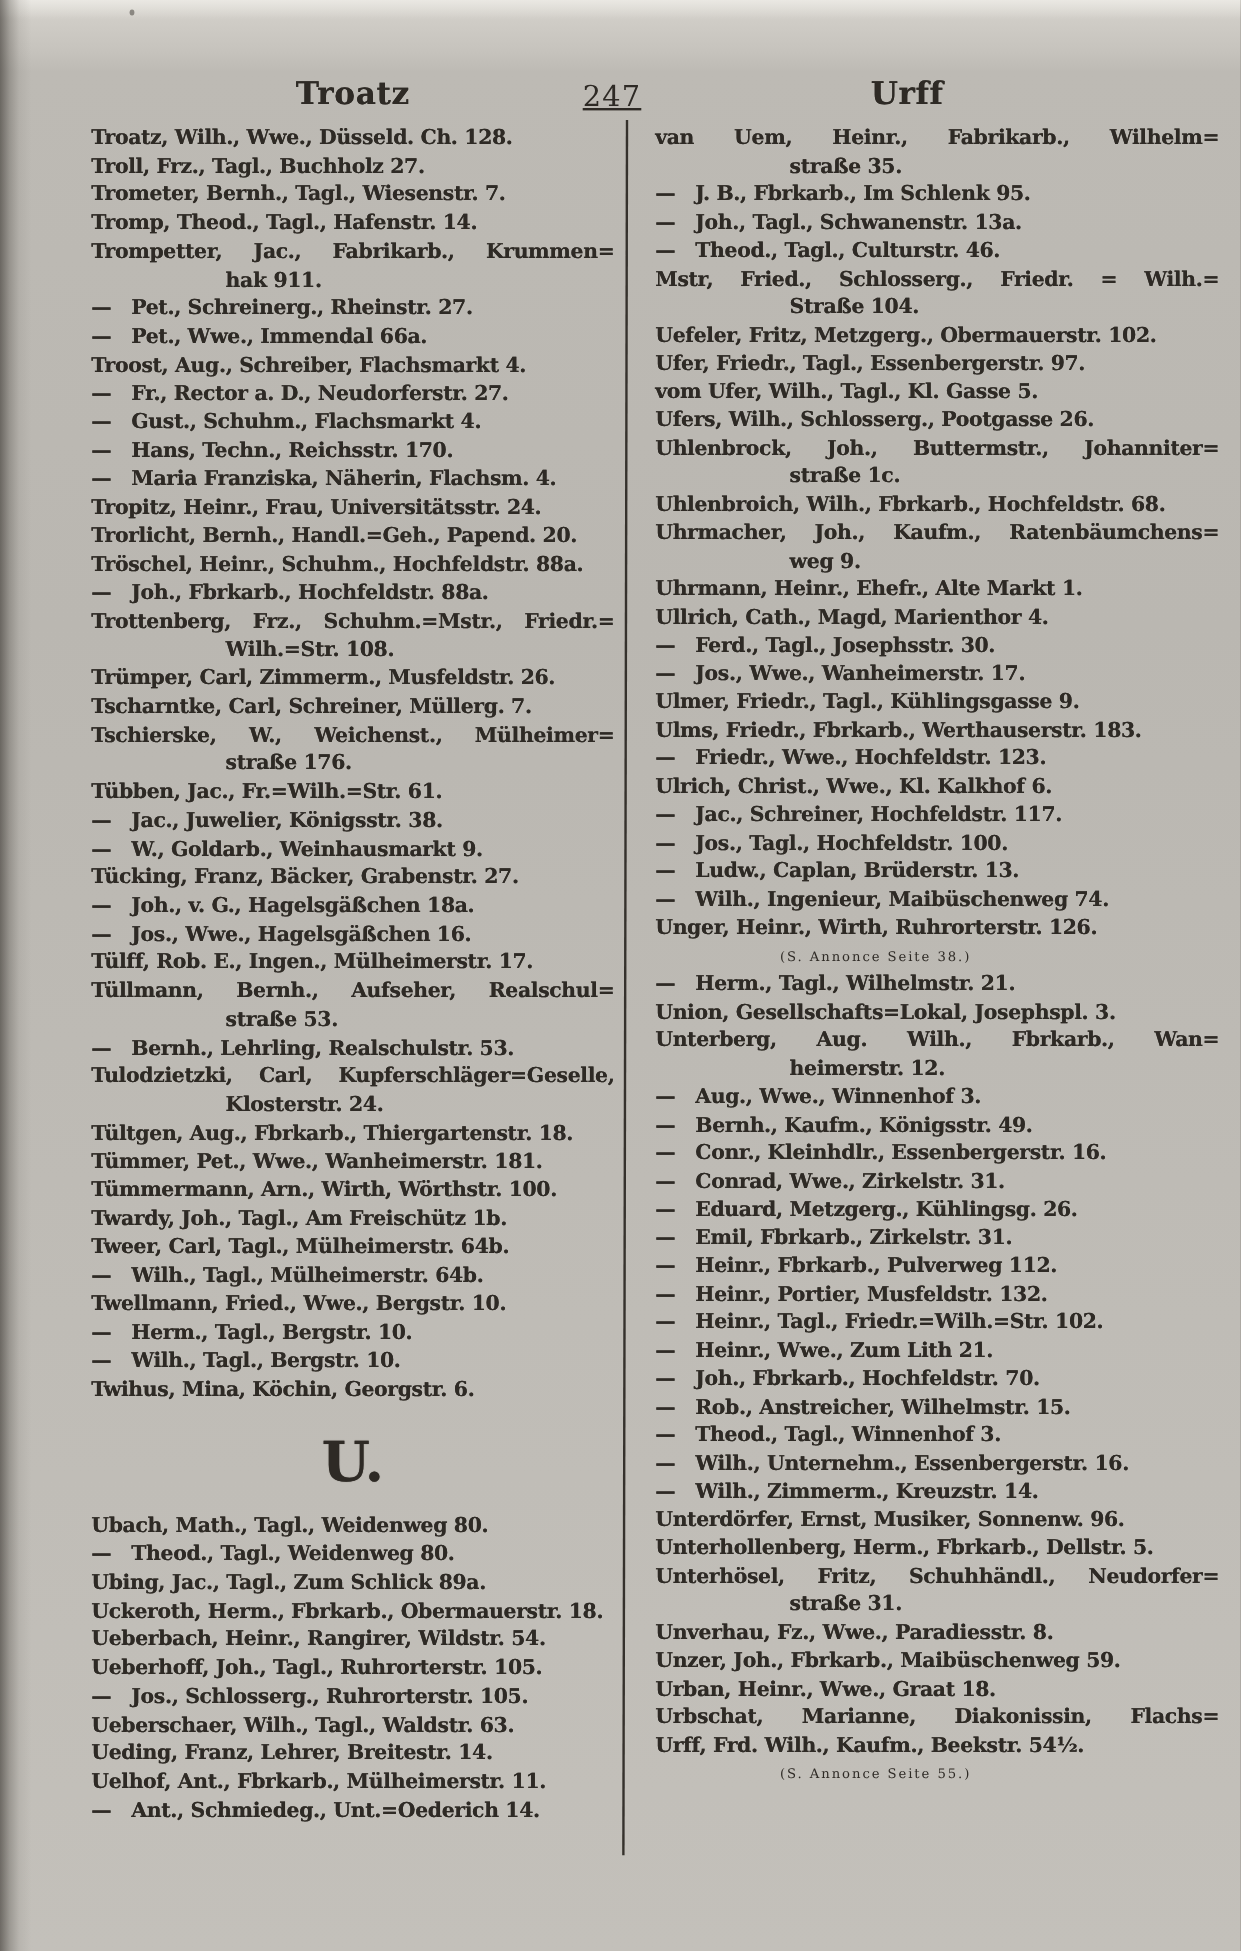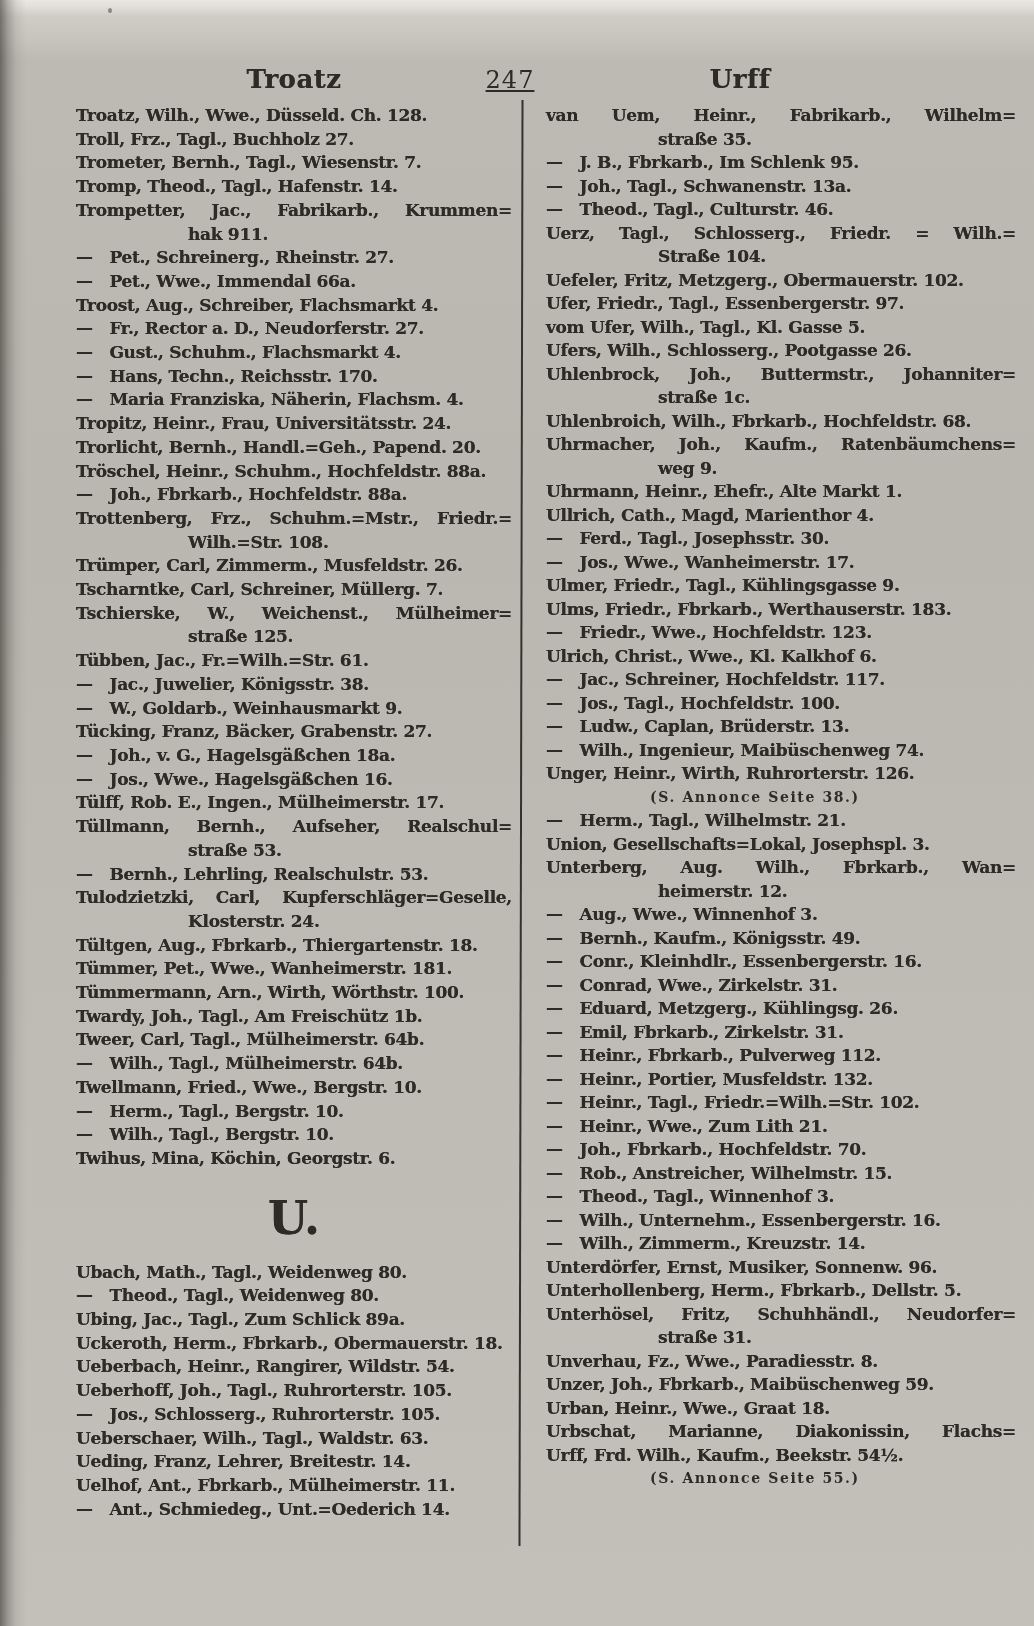--- a/index.html
+++ b/index.html
@@ -23,21 +23,21 @@
     background:linear-gradient(180deg, rgba(236,234,229,0.9), rgba(236,234,229,0));
     pointer-events:none;
   }
   .running-header{position:absolute;top:64px;left:0;width:1034px;height:36px;}
   .hdr-word{
     position:absolute;top:0;text-align:center;
     font-weight:bold;font-size:26px;letter-spacing:0.5px;
     text-shadow:0 0 0.5px rgba(40,36,30,0.85);
   }
   .hdr-left{left:76px;width:436px;}
-  .hdr-right{left:640px;width:200px;}
+  .hdr-right{left:656px;width:200px;}
   .hdr-num{
     position:absolute;top:2px;left:455px;width:110px;text-align:center;
     font-weight:400;font-size:24px;letter-spacing:1px;text-decoration:underline;
   }
   .col-divider{
     position:absolute;left:520px;top:100px;width:2px;height:1446px;
     background:#35312c;transform:rotate(0.12deg);
   }
   .col{position:absolute;top:104px;}
   .col-left{left:76px;width:436px;--lh:23.7px;}
@@ -45,21 +45,21 @@
   .ln{
     line-height:var(--lh);
     font-size:17px;font-weight:bold;
     letter-spacing:-0.3px;
     white-space:nowrap;
     text-shadow:0 0 0.5px rgba(40,36,30,0.8);
   }
   .ln.just{white-space:normal;text-align-last:justify;}
   .ln.cont{padding-left:112px;}
   .ln.ann{
-    font-weight:700;font-size:14px;letter-spacing:1.6px;
+    font-weight:400;font-size:11px;letter-spacing:1.6px;
     padding-left:104px;text-shadow:none;
   }
   .ln.sect{
     padding:16px 0 12px 0;
     font-size:46px;line-height:62px;
     text-align:center;letter-spacing:0;
     text-shadow:0 0 0.6px rgba(40,36,30,0.9);
   }
   .speck{position:absolute;background:rgba(60,56,50,0.5);border-radius:50%;pointer-events:none;}
 </style>
@@ -95,21 +95,21 @@
       <div class="ln">— Maria Franziska, Näherin, Flachsm. 4.</div>
       <div class="ln">Tropitz, Heinr., Frau, Universitätsstr. 24.</div>
       <div class="ln">Trorlicht, Bernh., Handl.=Geh., Papend. 20.</div>
       <div class="ln">Tröschel, Heinr., Schuhm., Hochfeldstr. 88a.</div>
       <div class="ln">— Joh., Fbrkarb., Hochfeldstr. 88a.</div>
       <div class="ln just">Trottenberg, Frz., Schuhm.=Mstr., Friedr.=</div>
       <div class="ln cont">Wilh.=Str. 108.</div>
       <div class="ln">Trümper, Carl, Zimmerm., Musfeldstr. 26.</div>
       <div class="ln">Tscharntke, Carl, Schreiner, Müllerg. 7.</div>
       <div class="ln just">Tschierske, W., Weichenst., Mülheimer=</div>
-      <div class="ln cont">straße 125.</div>
+      <div class="ln cont">straße 176.</div>
       <div class="ln">Tübben, Jac., Fr.=Wilh.=Str. 61.</div>
       <div class="ln">— Jac., Juwelier, Königsstr. 38.</div>
       <div class="ln">— W., Goldarb., Weinhausmarkt 9.</div>
       <div class="ln">Tücking, Franz, Bäcker, Grabenstr. 27.</div>
       <div class="ln">— Joh., v. G., Hagelsgäßchen 18a.</div>
       <div class="ln">— Jos., Wwe., Hagelsgäßchen 16.</div>
       <div class="ln">Tülff, Rob. E., Ingen., Mülheimerstr. 17.</div>
       <div class="ln just">Tüllmann, Bernh., Aufseher, Realschul=</div>
       <div class="ln cont">straße 53.</div>
       <div class="ln">— Bernh., Lehrling, Realschulstr. 53.</div>
@@ -137,21 +137,21 @@
       <div class="ln">Ueding, Franz, Lehrer, Breitestr. 14.</div>
       <div class="ln">Uelhof, Ant., Fbrkarb., Mülheimerstr. 11.</div>
       <div class="ln">— Ant., Schmiedeg., Unt.=Oederich 14.</div>
     </div>
   <div class="col col-right">
       <div class="ln just">van Uem, Heinr., Fabrikarb., Wilhelm=</div>
       <div class="ln cont">straße 35.</div>
       <div class="ln">— J. B., Fbrkarb., Im Schlenk 95.</div>
       <div class="ln">— Joh., Tagl., Schwanenstr. 13a.</div>
       <div class="ln">— Theod., Tagl., Culturstr. 46.</div>
-      <div class="ln just">Uerz, Tagl., Schlosserg., Friedr. = Wilh.=</div>
+      <div class="ln just">Mstr, Fried., Schlosserg., Friedr. = Wilh.=</div>
       <div class="ln cont">Straße 104.</div>
       <div class="ln">Uefeler, Fritz, Metzgerg., Obermauerstr. 102.</div>
       <div class="ln">Ufer, Friedr., Tagl., Essenbergerstr. 97.</div>
       <div class="ln">vom Ufer, Wilh., Tagl., Kl. Gasse 5.</div>
       <div class="ln">Ufers, Wilh., Schlosserg., Pootgasse 26.</div>
       <div class="ln just">Uhlenbrock, Joh., Buttermstr., Johanniter=</div>
       <div class="ln cont">straße 1c.</div>
       <div class="ln">Uhlenbroich, Wilh., Fbrkarb., Hochfeldstr. 68.</div>
       <div class="ln just">Uhrmacher, Joh., Kaufm., Ratenbäumchens=</div>
       <div class="ln cont">weg 9.</div>

